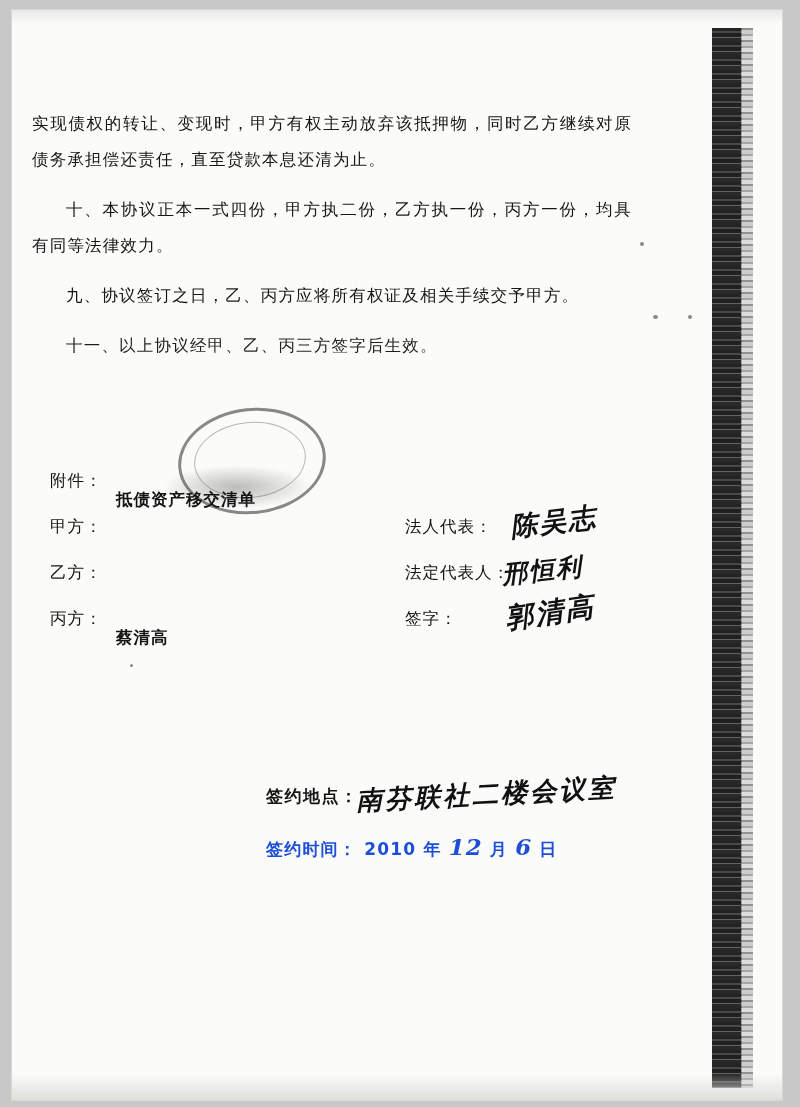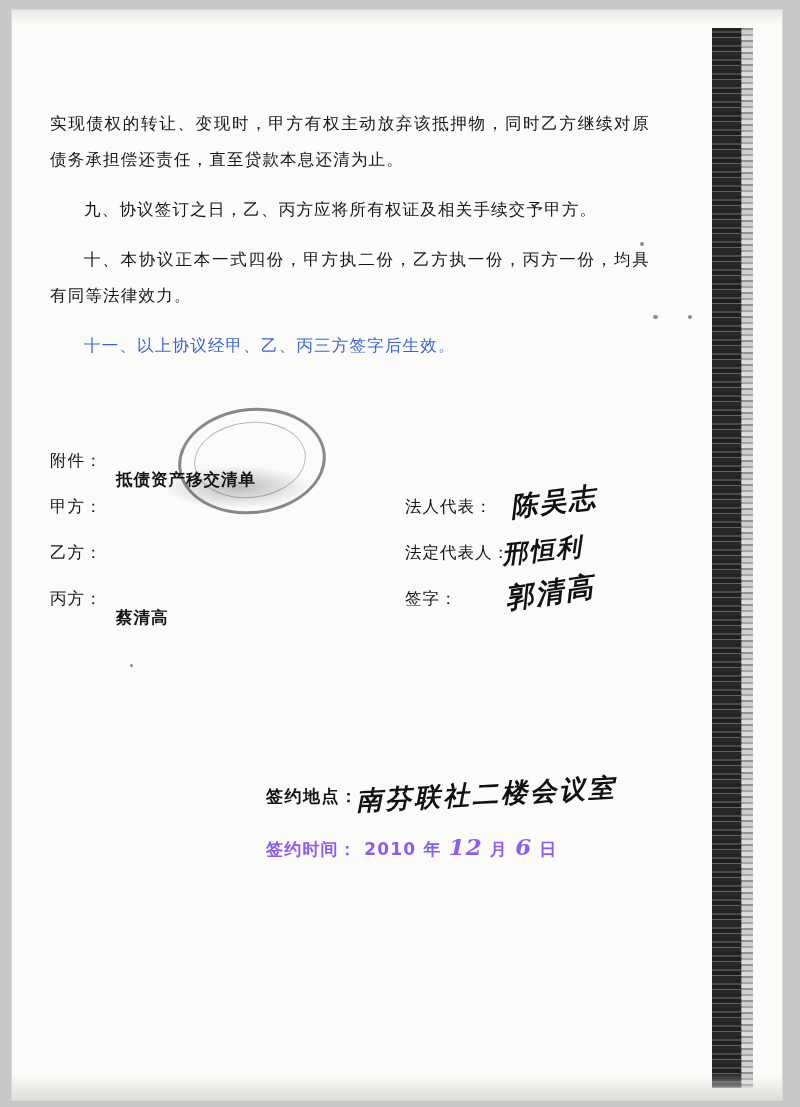--- a/index.html
+++ b/index.html
@@ -75,46 +75,46 @@
   .speckle {
     position: absolute;
     background: #2c2c2c;
     border-radius: 50%;
     opacity: .55;
   }
 
   
   .doc-body {
     position: absolute;
-    left: 38px;
+    left: 20px;
     top: 96px;
     width: 600px;
   }
   .para {
     font-family: "DejaVu Sans", sans-serif;
     font-size: 16.5px;
     line-height: 36px;
     color: #161616;
     letter-spacing: 1.2px;
     margin: 0 0 14px 0;
     text-align: justify;
     filter: blur(0.25px);
   }
   .para.indent { text-indent: 34px; }
 
   .para-faint {
-    color: #1d4ed8;
+    color: #000000;
     opacity: .88;
   }
 
   
   .sig-block {
     position: absolute;
     left: 38px;
-    top: 440px;
+    top: 460px;
     width: 620px;
   }
   .sig-row {
     position: relative;
     height: 46px;
     font-size: 16.5px;
     color: #141414;
     letter-spacing: 1px;
   }
   .sig-label {
@@ -207,21 +207,21 @@
     font-weight: bold;
     font-size: 26px;
     color: #111;
     transform: rotate(-3deg);
     letter-spacing: 3px;
   }
   .date-line {
     position: relative;
     font-size: 17px;
     font-weight: bold;
-    color: #8b5cf6;
+    color: #1d4ed8;
     letter-spacing: 1.2px;
   }
   .date-hand {
     font-family: "DejaVu Serif", serif;
     font-style: italic;
     font-weight: bold;
     font-size: 23px;
     letter-spacing: 1px;
   }
 </style>
@@ -234,22 +234,22 @@
     <div class="scan-band"></div>
     <div class="scan-band-2"></div>
 
     <div class="speckle" style="left:628px; top:232px; width:4px; height:4px;"></div>
     <div class="speckle" style="left:641px; top:305px; width:5px; height:4px;"></div>
     <div class="speckle" style="left:676px; top:305px; width:4px; height:4px;"></div>
     <div class="speckle" style="left:118px; top:654px; width:3px; height:3px;"></div>
 
     <div class="doc-body">
       <p class="para">实现债权的转让、变现时，甲方有权主动放弃该抵押物，同时乙方继续对原债务承担偿还责任，直至贷款本息还清为止。</p>
+      <p class="para indent">十、本协议正本一式四份，甲方执二份，乙方执一份，丙方一份，均具有同等法律效力。</p>
       <p class="para indent">九、协议签订之日，乙、丙方应将所有权证及相关手续交予甲方。</p>
-      <p class="para indent">十、本协议正本一式四份，甲方执二份，乙方执一份，丙方一份，均具有同等法律效力。</p>
       <p class="para indent para-faint">十一、以上协议经甲、乙、丙三方签字后生效。</p>
     </div>
 
     <div class="stamp"></div>
     <div class="stamp-inner"></div>
     <div class="stamp-smudge"></div>
 
     <div class="sig-block">
 
       <div class="sig-row">

